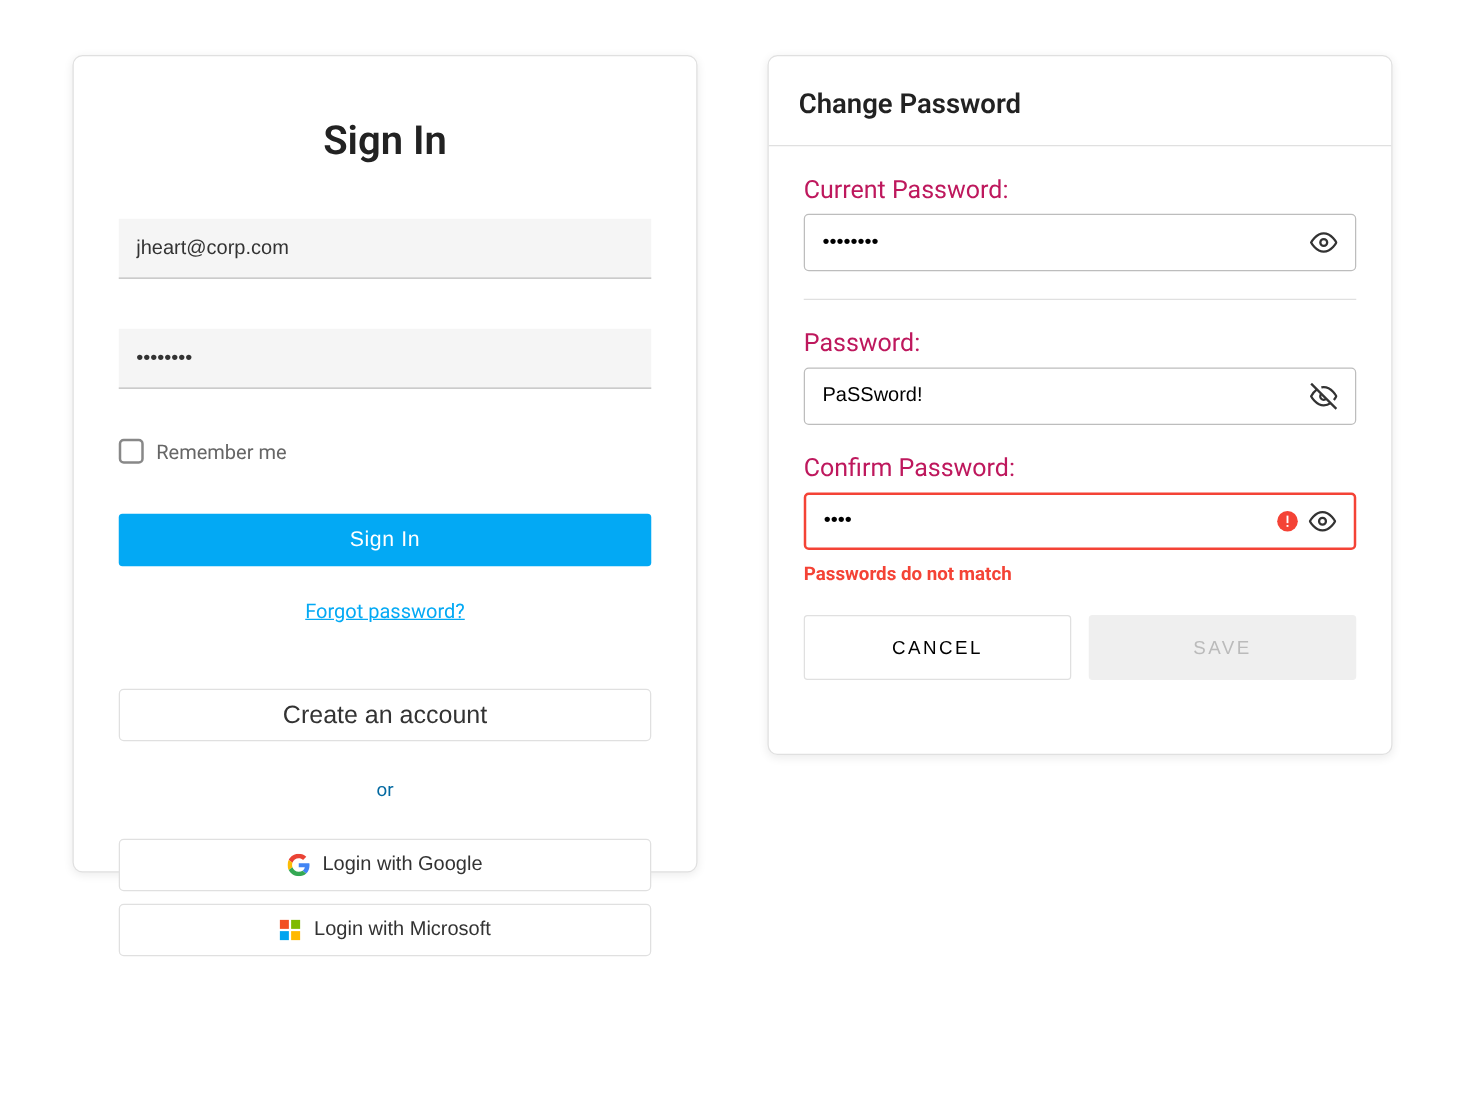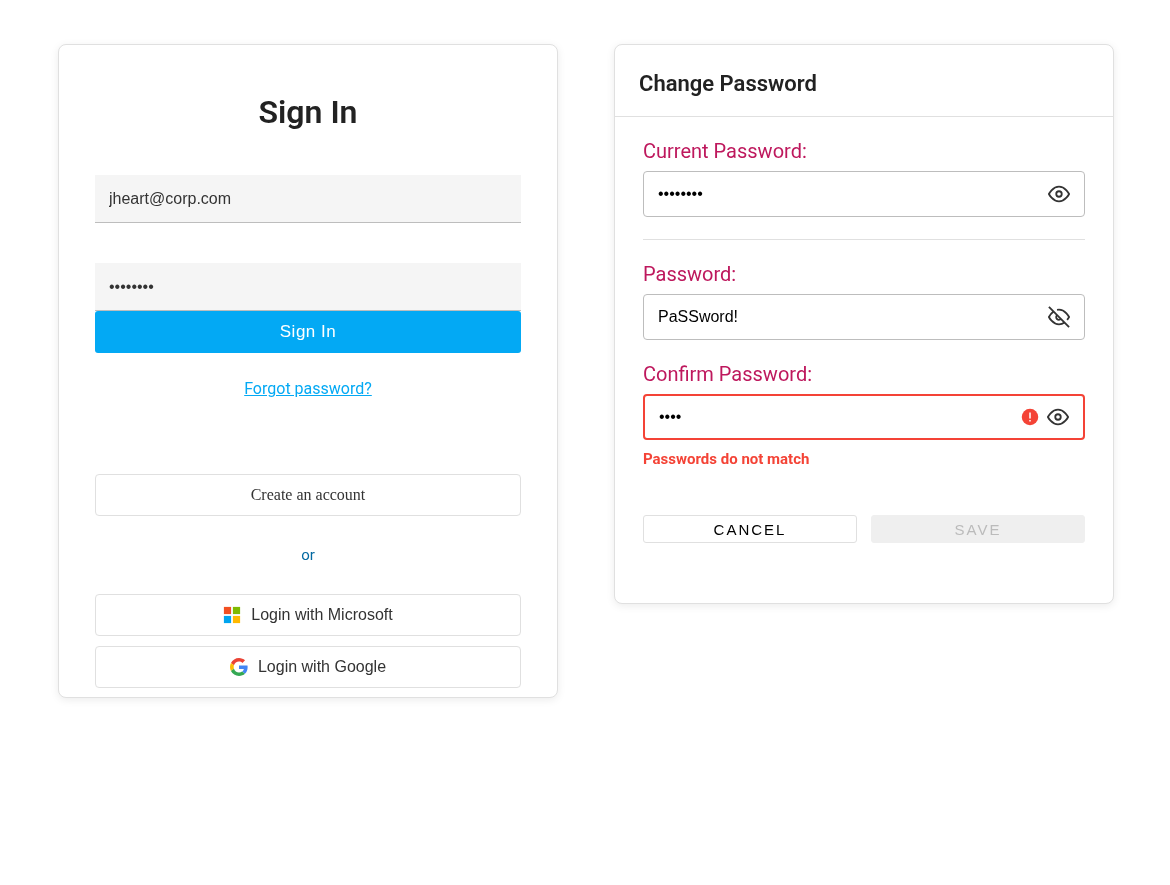--- a/index.html
+++ b/index.html
@@ -48,21 +48,21 @@
     .forgot-link {
       display: block; text-align: center; color: #03a9f4; text-decoration: underline;
       margin-top: 26px; font-size: 16px;
     }
     .outline-btn {
       width: 100%; height: 42px; background: #fff; color: #333;
       border: 1px solid #e0e0e0; border-radius: 4px; font-size: 16px;
       display: flex; align-items: center; justify-content: center; gap: 10px;
       cursor: pointer;
     }
-    .create-btn { margin-top: 76px; font-weight: 500; font-size: 16px; font-family: Liberation Serif, serif;}
+    .create-btn { margin-top: 53px; font-weight: 500; font-size: 20px;}
     .divider-text {
       text-align: center; color: #0369a1; font-size: 15px; margin: 30px 0 30px 0;
     }
     .social-btn { margin-bottom: 10px; font-weight: 500; }
     
     .changepw-card {
       left: 614px; top: 44px; width: 500px; height: 560px;
     }
     .changepw-header {
       padding: 26px 24px 20px 24px; border-bottom: 1px solid #e0e0e0;
@@ -76,70 +76,73 @@
       background: #fff;
     }
     .boxed-input-wrap.error { border: 2px solid #f44336; border-radius: 4px; }
     .boxed-input { flex: 1; border: none; outline: none; font-size: 16px; background: transparent; }
     .eye-icon, .eye-off-icon { width: 22px; height: 22px; flex-shrink: 0; margin-left: 8px; }
     .alert-icon { width: 18px; height: 18px; flex-shrink: 0; margin-left: 8px; }
     .hr-line { height: 1px; background: #e0e0e0; margin: 22px 0; }
     .error-text { color: #f44336; font-size: 15px; margin-top: 10px; font-weight: bold; }
     .actions-row { display: flex; gap: 14px; margin-top: 24px; }
     .action-btn {
-      flex: 1; height: 28px; border: 1px solid #e0e0e0; background: #fff;
+      flex: 1; height: 52px; border: 1px solid #e0e0e0; background: #fff;
       font-size: 15px; letter-spacing: 2px; font-weight: 500; cursor: pointer;
       border-radius: 3px;
-      margin-top: 23px;
     }
     .action-btn.disabled { background: #efefef; color: #bbb; border-color: #efefef; }
     .icon-svg { display: block; }
   </style>
 </head>
 <body>
 
 <div class="card signin-card">
   <h1 class="signin-title">Sign In</h1>
 
   <input type="text" class="underline-input" value="jheart@corp.com" style="">
   <div class="input-gap"></div>
   <input type="text" class="underline-input" value="••••••••" style="">
 
+  <div class="remember-row">
+    <span class="checkbox-box"></span>
+    <span class="remember-label">Remember me</span>
+  </div>
 
   <button class="primary-btn">Sign In</button>
 
   <a href="#" class="forgot-link">Forgot password?</a>
 
   <button class="outline-btn create-btn">Create an account</button>
 
   <div class="divider-text">or</div>
+
+  <button class="outline-btn social-btn">
+    <span>
+      <svg class="icon-svg" width="18" height="18" viewBox="0 0 48 48">
+        <path fill="#EA4335" d="M24 9.5c3.54 0 6.71 1.22 9.21 3.6l6.85-6.85C35.9 2.38 30.47 0 24 0 14.62 0 6.51 5.38 2.56 13.22l7.98 6.19C12.43 13.72 17.74 9.5 24 9.5z"></path>
+        <path fill="#4285F4" d="M46.98 24.55c0-1.57-.15-3.09-.38-4.55H24v9.02h12.94c-.58 2.96-2.26 5.48-4.78 7.18l7.73 6c4.51-4.18 7.09-10.36 7.09-17.65z"></path>
+        <path fill="#FBBC05" d="M10.53 28.59c-.48-1.45-.76-2.99-.76-4.59s.27-3.14.76-4.59l-7.98-6.19C.92 16.46 0 20.12 0 24c0 3.88.92 7.54 2.56 10.78l7.97-6.19z"></path>
+        <path fill="#34A853" d="M24 48c6.48 0 11.93-2.13 15.89-5.81l-7.73-6c-2.15 1.45-4.92 2.3-8.16 2.3-6.26 0-11.57-4.22-13.47-9.91l-7.98 6.19C6.51 42.62 14.62 48 24 48z"></path>
+      </svg>
+    </span>
+    <span>Login with Google</span>
+  </button>
 
   <button class="outline-btn social-btn">
     <span>
       <svg class="icon-svg" width="18" height="18" viewBox="0 0 20 20">
         <rect x="1" y="1" width="8" height="8" fill="#F25022"></rect>
         <rect x="11" y="1" width="8" height="8" fill="#7FBA00"></rect>
         <rect x="1" y="11" width="8" height="8" fill="#00A4EF"></rect>
         <rect x="11" y="11" width="8" height="8" fill="#FFB900"></rect>
       </svg>
     </span>
     <span>Login with Microsoft</span>
   </button>
-
-  <button class="outline-btn social-btn">
-    <span>
-      <svg class="icon-svg" width="18" height="18" viewBox="0 0 48 48">
-        <path fill="#EA4335" d="M24 9.5c3.54 0 6.71 1.22 9.21 3.6l6.85-6.85C35.9 2.38 30.47 0 24 0 14.62 0 6.51 5.38 2.56 13.22l7.98 6.19C12.43 13.72 17.74 9.5 24 9.5z"></path>
-        <path fill="#4285F4" d="M46.98 24.55c0-1.57-.15-3.09-.38-4.55H24v9.02h12.94c-.58 2.96-2.26 5.48-4.78 7.18l7.73 6c4.51-4.18 7.09-10.36 7.09-17.65z"></path>
-        <path fill="#FBBC05" d="M10.53 28.59c-.48-1.45-.76-2.99-.76-4.59s.27-3.14.76-4.59l-7.98-6.19C.92 16.46 0 20.12 0 24c0 3.88.92 7.54 2.56 10.78l7.97-6.19z"></path>
-        <path fill="#34A853" d="M24 48c6.48 0 11.93-2.13 15.89-5.81l-7.73-6c-2.15 1.45-4.92 2.3-8.16 2.3-6.26 0-11.57-4.22-13.47-9.91l-7.98 6.19C6.51 42.62 14.62 48 24 48z"></path>
-      </svg>
-    </span>
-    <span>Login with Google</span>
-  </button>
 </div>
 
 <div class="card changepw-card">
   <div class="changepw-header">
     <div class="changepw-title">Change Password</div>
   </div>
   <div class="changepw-body">
 
     <label class="field-label">Current Password:</label>
     <div class="boxed-input-wrap">

